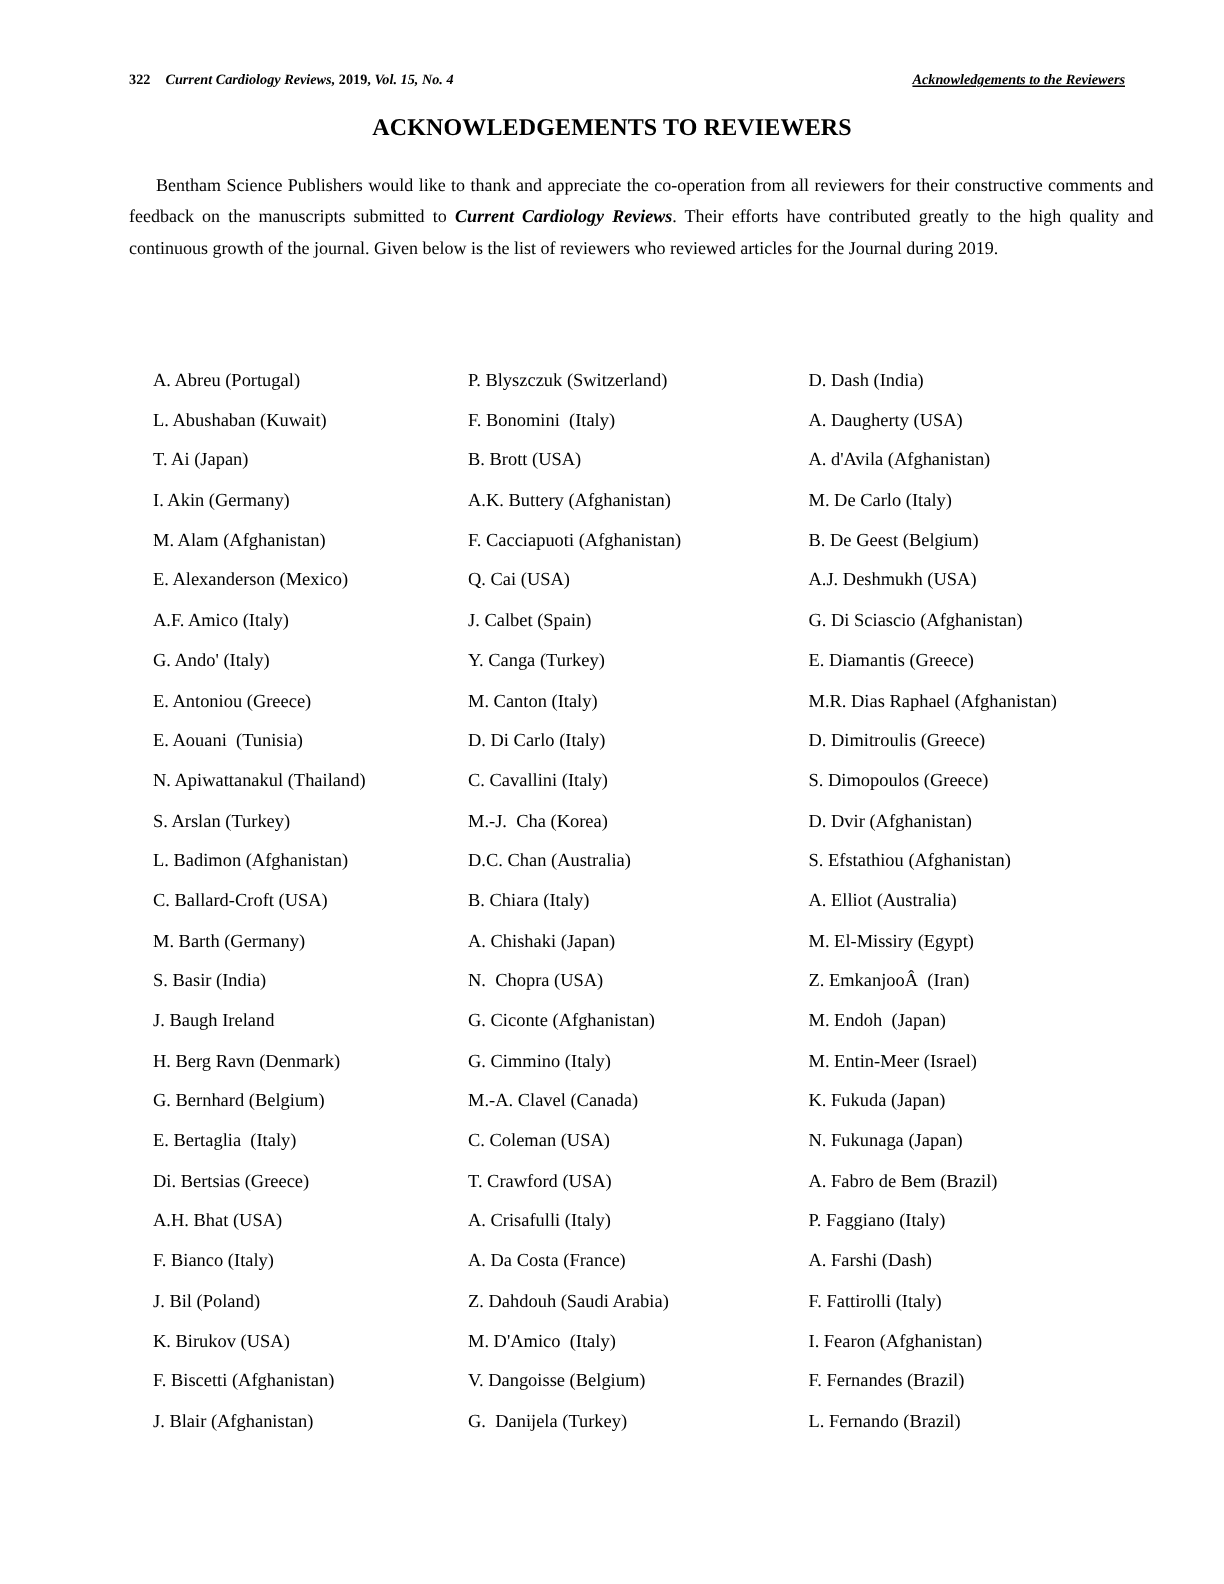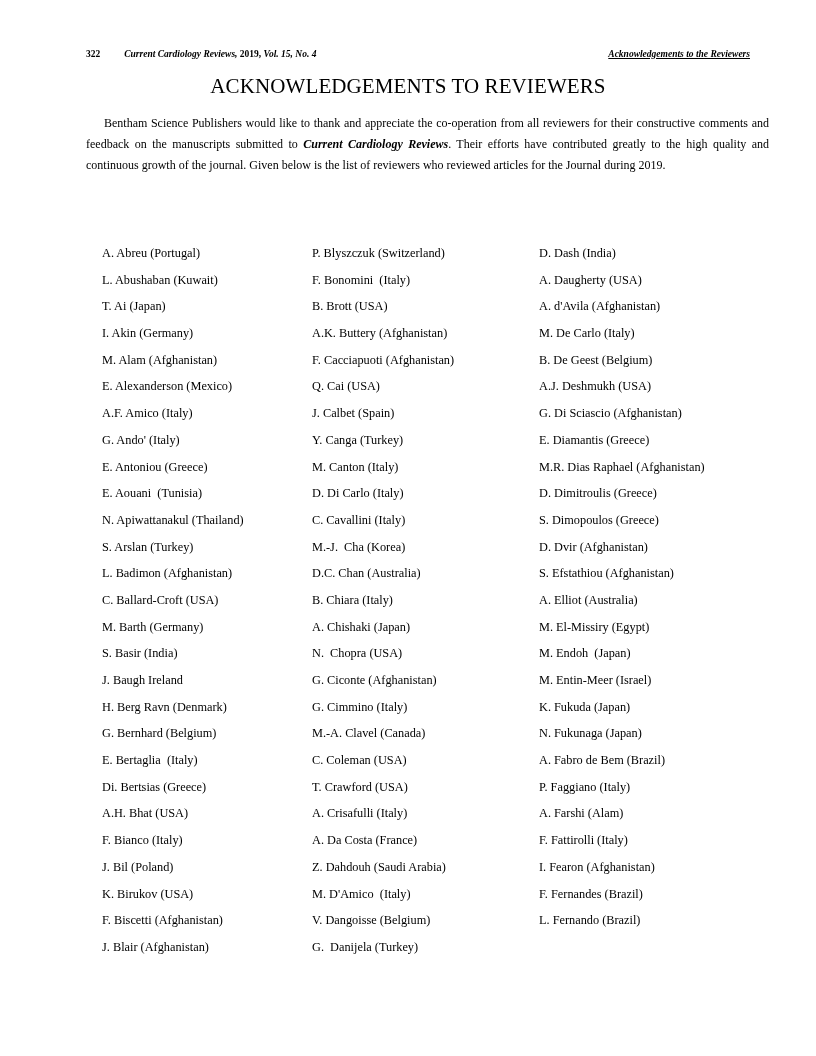--- a/index.html
+++ b/index.html
@@ -26,41 +26,41 @@
       line-height: 14px;
     }
     .running-header .left {
       position: absolute;
       left: 0;
       top: 0;
       white-space: nowrap;
     }
     .running-header .page-num {
       font-style: normal;
-      margin-right: 24px;
+      margin-right: 10px;
     }
     .running-header .journal {
       font-style: italic;
     }
     .running-header .right {
       position: absolute;
       right: 16px;
       top: 0;
       font-style: italic;
       white-space: nowrap;
       text-decoration: underline;
     }
     .page-title {
       position: absolute;
       left: 0;
       width: 816px;
       top: 72px;
       text-align: center;
-      font-size: 21px;
-      font-weight: normal;
+      font-size: 16px;
+      font-weight: bold;
       letter-spacing: 0.1px;
       line-height: 28px;
       margin: 0;
     }
     .intro {
       position: absolute;
       left: 86px;
       top: 113px;
       width: 683px;
       font-size: 12px;
@@ -178,25 +178,26 @@
       <li>A.J. Deshmukh (USA)</li>
       <li>G. Di Sciascio (Afghanistan)</li>
       <li>E. Diamantis (Greece)</li>
       <li>M.R. Dias Raphael (Afghanistan)</li>
       <li>D. Dimitroulis (Greece)</li>
       <li>S. Dimopoulos (Greece)</li>
       <li>D. Dvir (Afghanistan)</li>
       <li>S. Efstathiou (Afghanistan)</li>
       <li>A. Elliot (Australia)</li>
       <li>M. El-Missiry (Egypt)</li>
+      <li>Z. EmkanjooÂ  (Iran)</li>
       <li>M. Endoh  (Japan)</li>
       <li>M. Entin-Meer (Israel)</li>
       <li>K. Fukuda (Japan)</li>
       <li>N. Fukunaga (Japan)</li>
       <li>A. Fabro de Bem (Brazil)</li>
       <li>P. Faggiano (Italy)</li>
-      <li>A. Farshi (Alam)</li>
+      <li>A. Farshi (Dash)</li>
       <li>F. Fattirolli (Italy)</li>
       <li>I. Fearon (Afghanistan)</li>
       <li>F. Fernandes (Brazil)</li>
       <li>L. Fernando (Brazil)</li>
     </ul>
 </div>
 
 </body></html>

